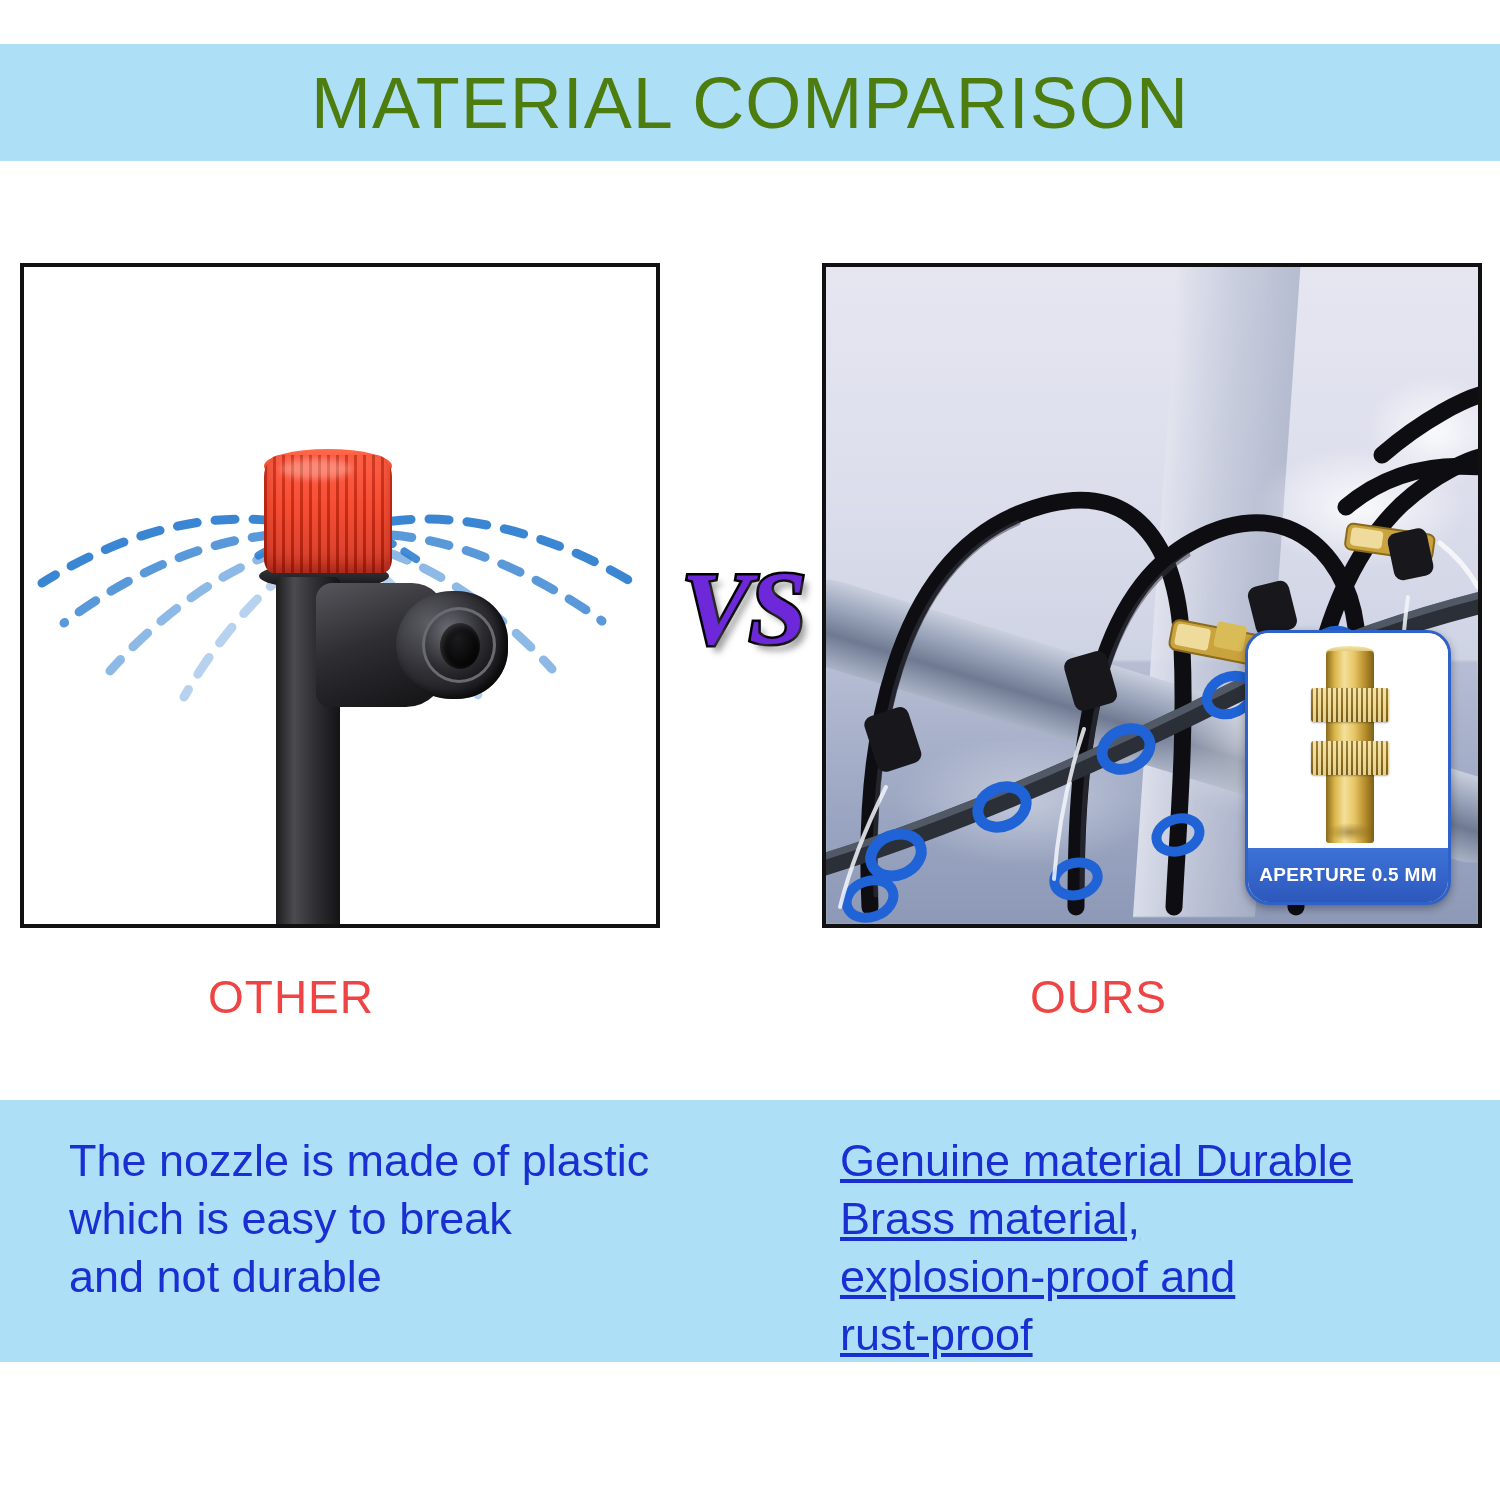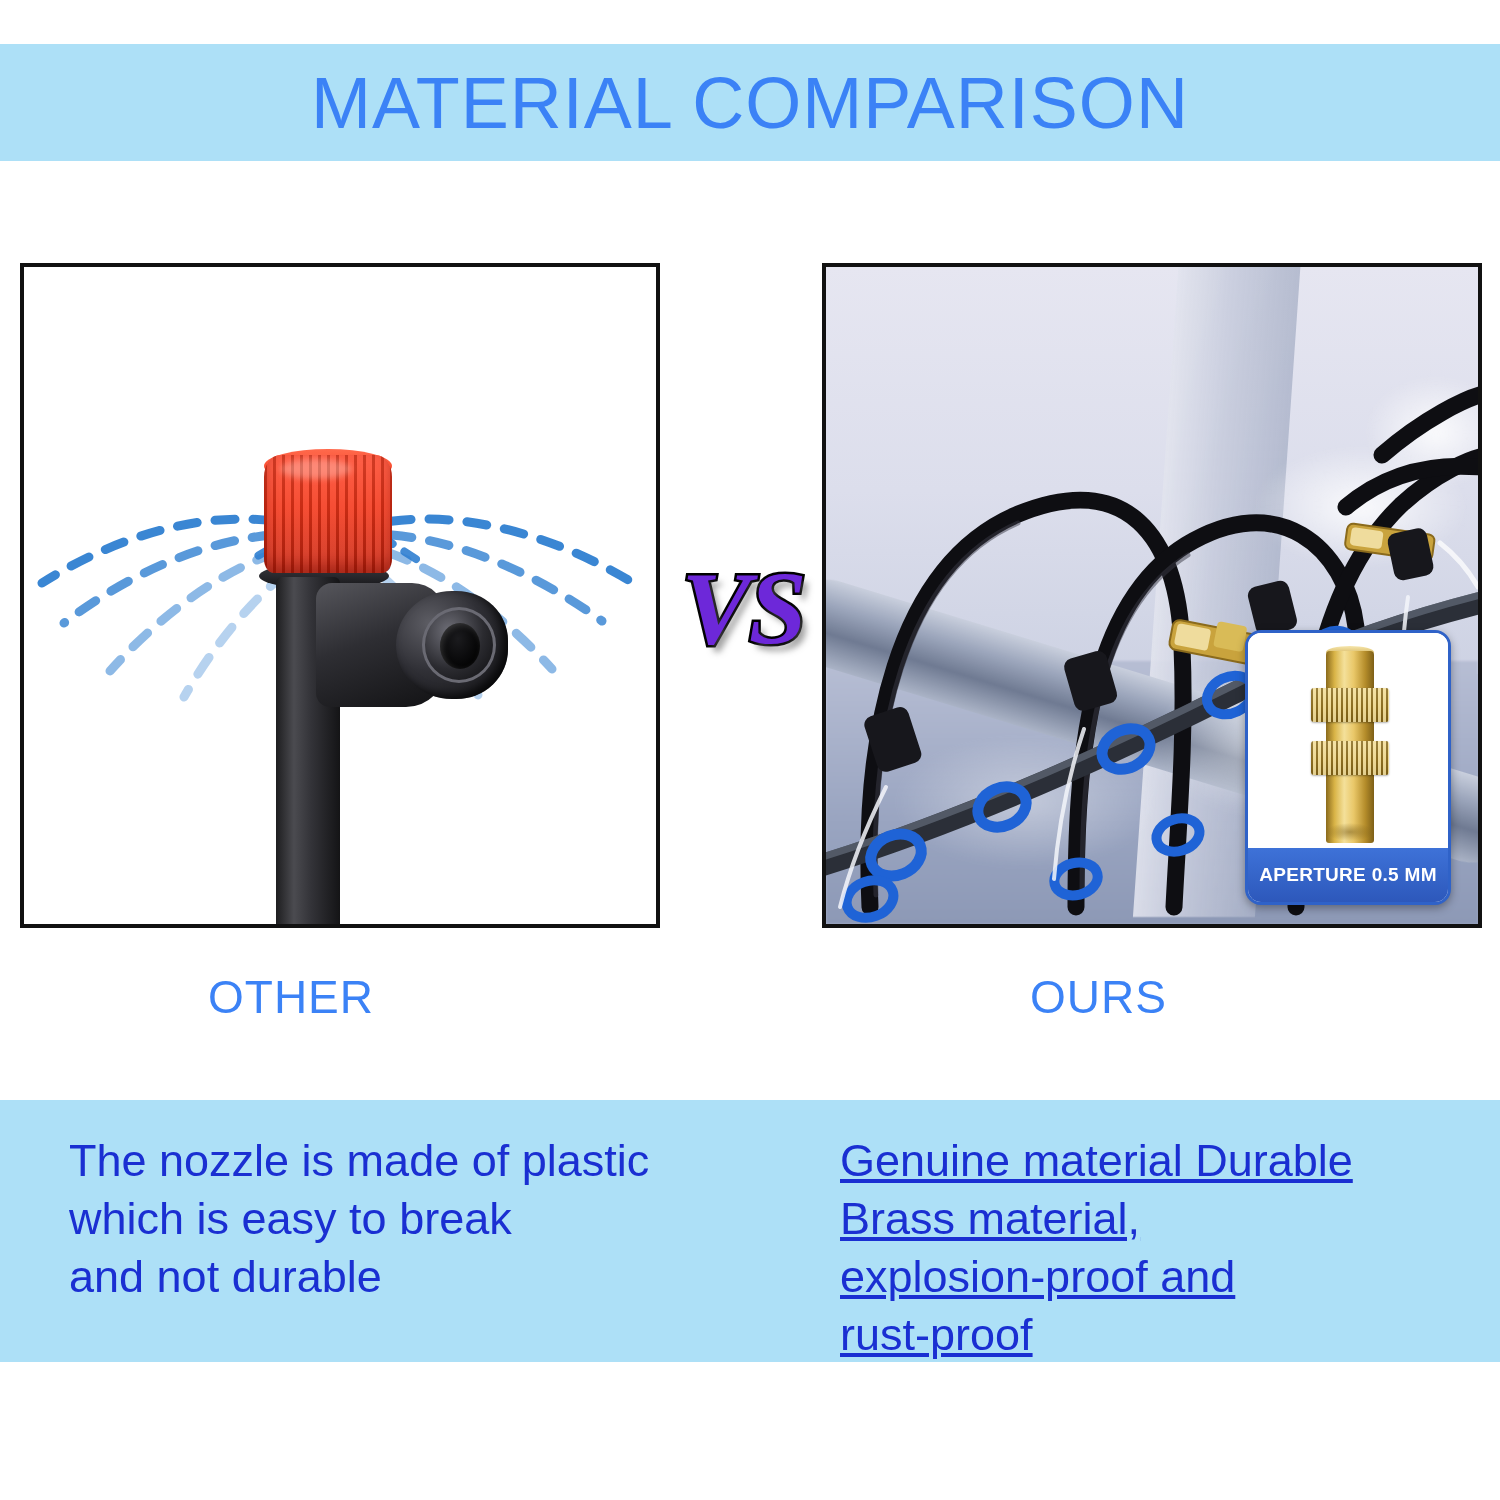--- a/index.html
+++ b/index.html
@@ -27,21 +27,21 @@
   }
   .header-title {
     position: absolute;
     left: 0;
     top: 44px;
     width: 1500px;
     height: 117px;
     display: flex;
     align-items: center;
     justify-content: center;
-    color: #3b82f6;
+    color: #4d7c0f;
     font-size: 72px;
     font-weight: 400;
     letter-spacing: 1px;
     white-space: nowrap;
     font-family: "Liberation Sans", sans-serif;
   }
 
   
   .panel {
     position: absolute;
@@ -233,21 +233,21 @@
 
   
   .inset {
     position: absolute;
     left: 1245px;
     top: 630px;
     width: 206px;
     height: 275px;
     background: #ffffff;
     border: 3px solid #2f62c8;
-    border-radius: 16px;
+    border-radius: 24px;
     box-sizing: border-box;
     overflow: hidden;
     box-shadow: 0 3px 8px rgba(0,0,0,.35);
   }
   .inset-photo {
     position: absolute;
     left: 0; top: 0; width: 100%; height: 218px;
     background: #ffffff;
   }
   .brass-body {
@@ -303,21 +303,21 @@
     color: #ffffff;
     font-size: 19px;
     font-weight: 700;
     letter-spacing: .3px;
     white-space: nowrap;
   }
 
   
   .label {
     position: absolute;
-    color: #3b82f6;
+    color: #ef4444;
     font-size: 46px;
     font-weight: 400;
     letter-spacing: 1px;
     white-space: nowrap;
   }
   .label-other { left: 208px; top: 970px; }
   .label-ours  { left: 1030px; top: 970px; }
 
   
   .caption-band {

